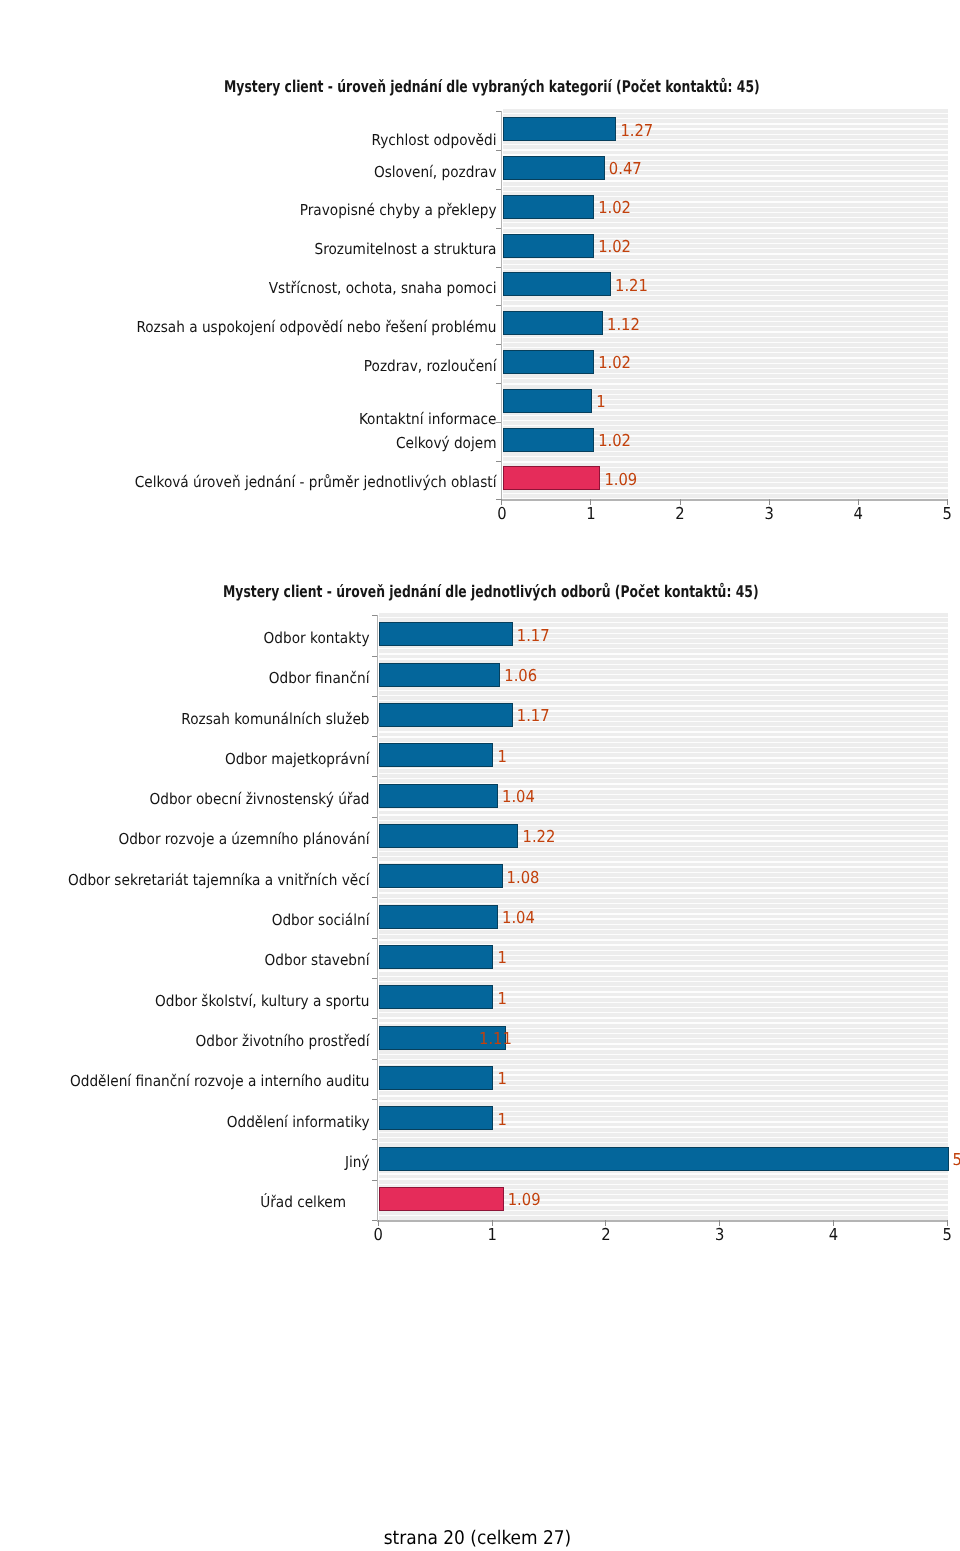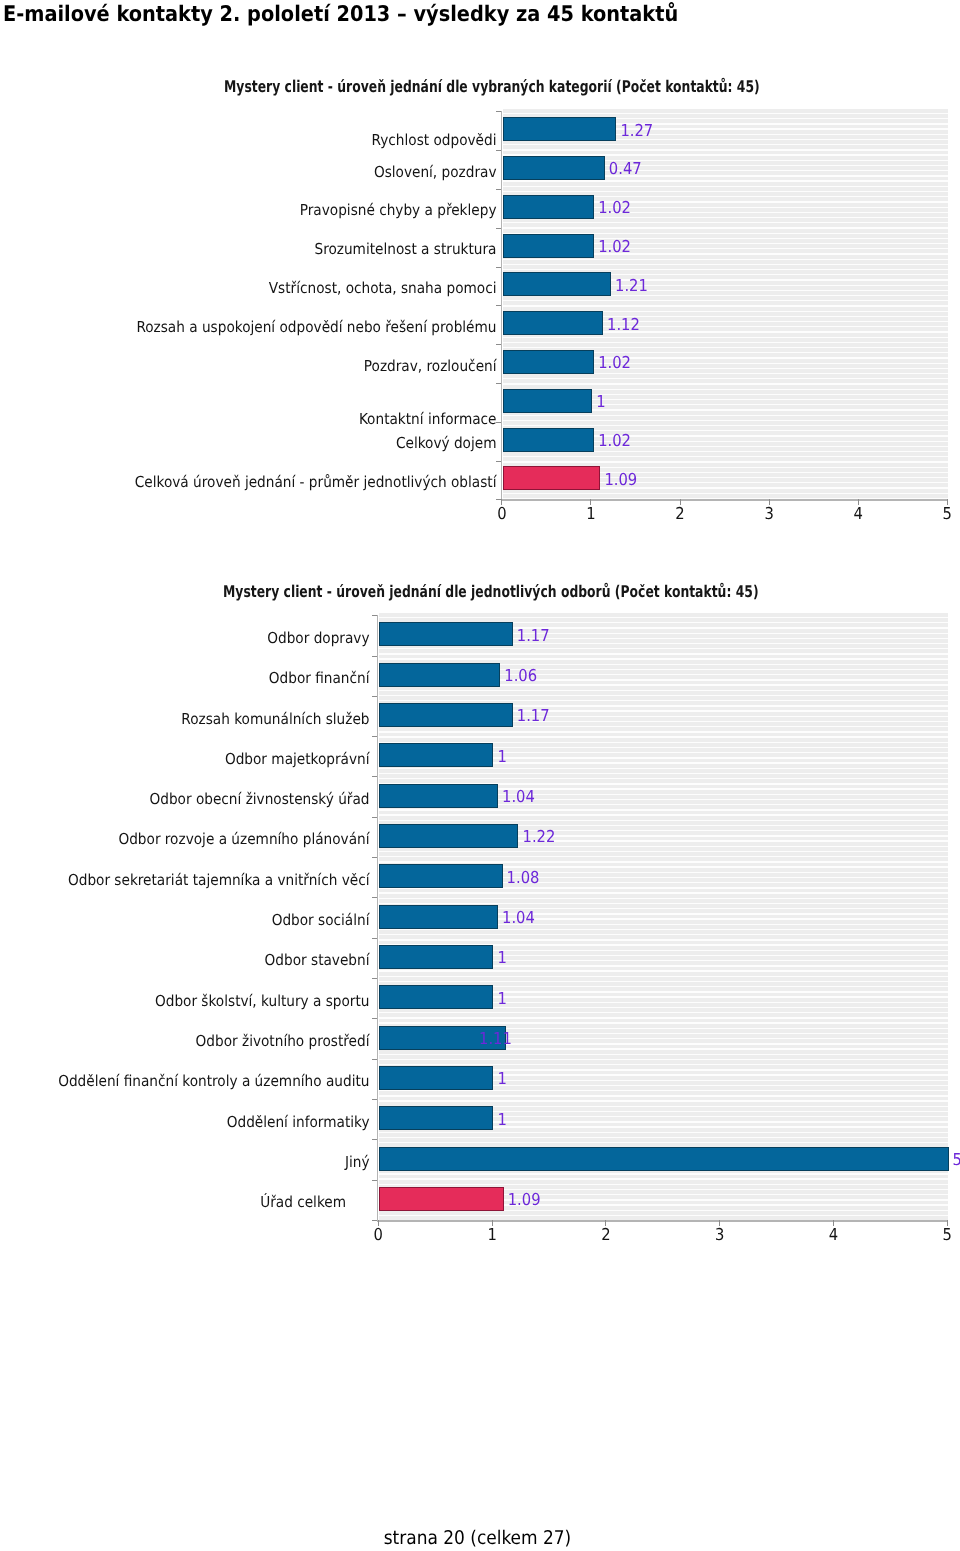--- a/index.html
+++ b/index.html
@@ -15,30 +15,29 @@
   .chart-title{position:absolute;font-weight:bold;font-size:16.3px;white-space:nowrap;color:#161616;
     font-family:"DejaVu Sans",sans-serif;font-stretch:condensed;line-height:18px;
     transform:scaleX(0.845);transform-origin:left top;}
   .plot{position:absolute;overflow:hidden;
     background:repeating-linear-gradient(to bottom,#ededed 0px,#ededed 3.9px,#fdfdfd 3.9px,#fdfdfd 5.2px);}
   .axisline{position:absolute;background:#b4b4b4;}
   .tick{position:absolute;background:#8c8c8c;}
   .bar{position:absolute;box-sizing:border-box;}
   .vlabel{position:absolute;text-align:right;white-space:nowrap;font-size:15.2px;color:#141414;
     font-family:"DejaVu Sans",sans-serif;font-stretch:condensed;line-height:16px;}
-  .dlabel{position:absolute;white-space:nowrap;font-size:16.4px;color:#6d28d9;
+  .dlabel{position:absolute;white-space:nowrap;font-size:16.4px;color:#c2410c;
     font-family:"DejaVu Sans",sans-serif;font-stretch:condensed;line-height:17px;}
   .xtick{position:absolute;text-align:center;font-size:16.4px;color:#141414;
     font-family:"DejaVu Sans",sans-serif;font-stretch:condensed;line-height:17px;}
 </style>
 </head>
 <body>
 
 <div class="page">
-  <div class="doc-title">E-mailové kontakty 2. pololetí 2013 – výsledky za 45 kontaktů</div>
   <div id="chart1" class="chart">
       <div class="plot" style="left:502.9px;top:108.80000000000001px;width:445.30000000000007px;height:390.5px"></div>
       <div class="bar" style="left:502.79999999999995px;top:117.295px;width:113.60620000000003px;height:24px;background:#04669b;border:1px solid #073f5c"></div>
       <div class="dlabel" style="left:620.4062px;top:121.59500000000001px">1.27</div>
       <div class="vlabel" style="right:463.5px;top:132px">Rychlost odpovědi</div>
       <div class="tick" style="left:495.9px;top:111px;width:6px;height:1px"></div>
       <div class="bar" style="left:502.79999999999995px;top:156.085px;width:102.0284px;height:24px;background:#04669b;border:1px solid #073f5c"></div>
       <div class="dlabel" style="left:608.8284px;top:160.38500000000002px">0.47</div>
       <div class="vlabel" style="right:463.5px;top:163.585px">Oslovení, pozdrav</div>
       <div class="tick" style="left:495.9px;top:150px;width:6px;height:1px"></div>
@@ -88,21 +87,21 @@
       <div class="tick" style="left:857.6400000000001px;top:499.3px;width:1px;height:6px"></div>
       <div class="xtick" style="left:838.1400000000001px;top:504.5px;width:40px">4</div>
       <div class="tick" style="left:946.7px;top:499.3px;width:1px;height:6px"></div>
       <div class="xtick" style="left:927.2px;top:504.5px;width:40px">5</div>
       <div class="chart-title" style="left:224.3px;top:77.6px">Mystery client - úroveň jednání dle vybraných kategorií (Počet kontaktů: 45)</div>
     </div>
   <div id="chart2" class="chart">
       <div class="plot" style="left:379.3px;top:612.6px;width:568.9000000000001px;height:607.4px"></div>
       <div class="bar" style="left:379.2px;top:622.36px;width:133.6226px;height:24px;background:#04669b;border:1px solid #073f5c"></div>
       <div class="dlabel" style="left:516.8226px;top:626.66px">1.17</div>
-      <div class="vlabel" style="right:590.5px;top:629.86px">Odbor dopravy</div>
+      <div class="vlabel" style="right:590.5px;top:629.86px">Odbor kontakty</div>
       <div class="tick" style="left:372.3px;top:615px;width:6px;height:1px"></div>
       <div class="bar" style="left:379.2px;top:662.6800000000001px;width:121.10680000000002px;height:24px;background:#04669b;border:1px solid #073f5c"></div>
       <div class="dlabel" style="left:504.3068px;top:666.98px">1.06</div>
       <div class="vlabel" style="right:590.5px;top:670.1800000000001px">Odbor finanční</div>
       <div class="tick" style="left:372.3px;top:656px;width:6px;height:1px"></div>
       <div class="bar" style="left:379.2px;top:703px;width:133.6226px;height:24px;background:#04669b;border:1px solid #073f5c"></div>
       <div class="dlabel" style="left:516.8226px;top:707.3px">1.17</div>
       <div class="vlabel" style="right:590.5px;top:710.5px">Rozsah komunálních služeb</div>
       <div class="tick" style="left:372.3px;top:696px;width:6px;height:1px"></div>
       <div class="bar" style="left:379.2px;top:743.32px;width:114.28000000000002px;height:24px;background:#04669b;border:1px solid #073f5c"></div>
@@ -132,21 +131,21 @@
       <div class="bar" style="left:379.2px;top:985.24px;width:114.28000000000002px;height:24px;background:#04669b;border:1px solid #073f5c"></div>
       <div class="dlabel" style="left:497.48px;top:989.54px">1</div>
       <div class="vlabel" style="right:590.5px;top:992.74px">Odbor školství, kultury a sportu</div>
       <div class="tick" style="left:372.3px;top:978px;width:6px;height:1px"></div>
       <div class="bar" style="left:379.2px;top:1025.5600000000002px;width:126.79580000000003px;height:24px;background:#04669b;border:1px solid #073f5c"></div>
       <div class="dlabel" style="left:479px;top:1029.8600000000001px">1.11</div>
       <div class="vlabel" style="right:590.5px;top:1033.0600000000002px">Odbor životního prostředí</div>
       <div class="tick" style="left:372.3px;top:1018px;width:6px;height:1px"></div>
       <div class="bar" style="left:379.2px;top:1065.88px;width:114.28000000000002px;height:24px;background:#04669b;border:1px solid #073f5c"></div>
       <div class="dlabel" style="left:497.48px;top:1070.18px">1</div>
-      <div class="vlabel" style="right:590.5px;top:1073.38px">Oddělení finanční kontroly a územního auditu</div>
+      <div class="vlabel" style="right:590.5px;top:1073.38px">Oddělení finanční rozvoje a interního auditu</div>
       <div class="tick" style="left:372.3px;top:1059px;width:6px;height:1px"></div>
       <div class="bar" style="left:379.2px;top:1106.2px;width:114.28000000000002px;height:24px;background:#04669b;border:1px solid #073f5c"></div>
       <div class="dlabel" style="left:497.48px;top:1110.5px">1</div>
       <div class="vlabel" style="right:590.5px;top:1113.7px">Oddělení informatiky</div>
       <div class="tick" style="left:372.3px;top:1099px;width:6px;height:1px"></div>
       <div class="bar" style="left:379.2px;top:1146.5200000000002px;width:569.4000000000001px;height:24px;background:#04669b;border:1px solid #073f5c"></div>
       <div class="dlabel" style="left:952.6000000000001px;top:1150.8200000000002px">5</div>
       <div class="vlabel" style="right:590.5px;top:1154.0200000000002px">Jiný</div>
       <div class="tick" style="left:372.3px;top:1139px;width:6px;height:1px"></div>
       <div class="bar" style="left:379.2px;top:1186.8400000000001px;width:124.52020000000003px;height:24px;background:#e52c5a;border:1px solid #8e1437"></div>

